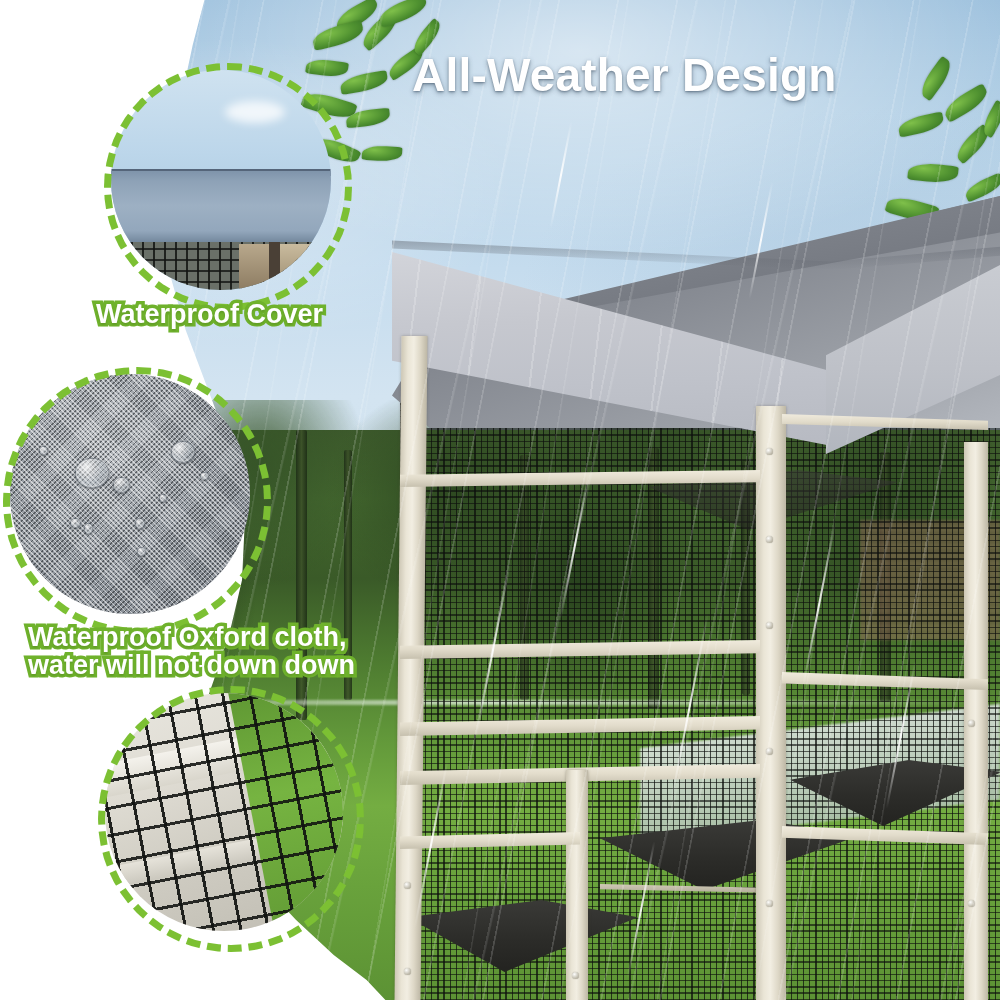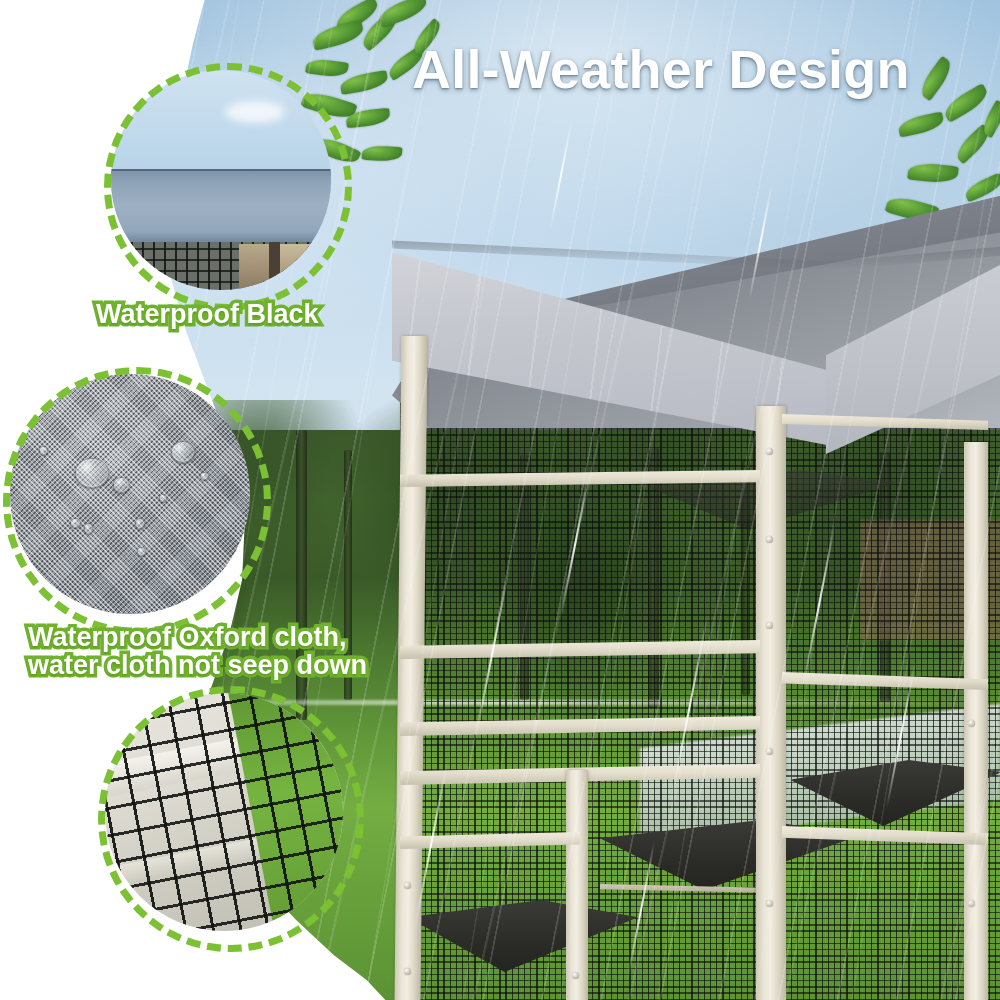--- a/index.html
+++ b/index.html
@@ -404,45 +404,45 @@
     <div class="c1-cloud"></div>
     <div class="c1-canopy-top"></div>
     <div class="c1-canopy"></div>
     <div class="c1-mesh"></div>
     <div class="c1-gap"></div>
     <div class="c1-gap2"></div>
     <div class="c1-post"></div>
   </div>
   <div class="callout-ring" style="left:104px;top:63px;width:234px;height:234px;"></div>
 
-  <div class="greencap" style="left:96px;top:301px;font-size:27px;">Waterproof Black</div>
+  <div class="greencap" style="left:96px;top:301px;font-size:27px;">Waterproof Cover</div>
 
   <div class="callout" style="left:10px;top:374px;width:240px;height:240px;">
     <div class="c2-fabric"></div>
     <div class="drop" style="left:27%;top:35%;width:32px;height:28px;"></div>
     <div class="drop" style="left:67%;top:28%;width:22px;height:20px;"></div>
     <div class="drop" style="left:43%;top:43%;width:15px;height:14px;"></div>
     <div class="drop" style="left:12%;top:30%;width:7px;height:7px;"></div>
     <div class="drop" style="left:79%;top:41%;width:7px;height:6px;"></div>
     <div class="drop" style="left:62%;top:50%;width:6px;height:6px;"></div>
     <div class="drop" style="left:25%;top:60%;width:9px;height:8px;"></div>
     <div class="drop" style="left:31%;top:62%;width:7px;height:9px;"></div>
     <div class="drop" style="left:52%;top:60%;width:8px;height:9px;"></div>
     <div class="drop" style="left:53%;top:72%;width:7px;height:7px;"></div>
   </div>
   <div class="callout-ring" style="left:3px;top:367px;width:254px;height:254px;"></div>
 
   <div class="greencap" style="left:28px;top:624px;font-size:27px;">Waterproof Oxford cloth,
-water cloth not seep down</div>
+water will not down down</div>
 
   <div class="callout" style="left:105px;top:693px;width:238px;height:238px;">
     <div class="c3-bg"></div>
     <div class="c3-rail"></div>
     <div class="c3-rail2"></div>
     <div class="c3-grass"></div>
     <div class="c3-grid"></div>
   </div>
   <div class="callout-ring" style="left:98px;top:686px;width:252px;height:252px;"></div>
 
 
-  <div class="title" style="left:412px;top:38px;font-size:54px;">All-Weather Design</div>
+  <div class="title" style="left:412px;top:48px;font-size:46px;">All-Weather Design</div>
 
 </div>
 
 </body></html>

